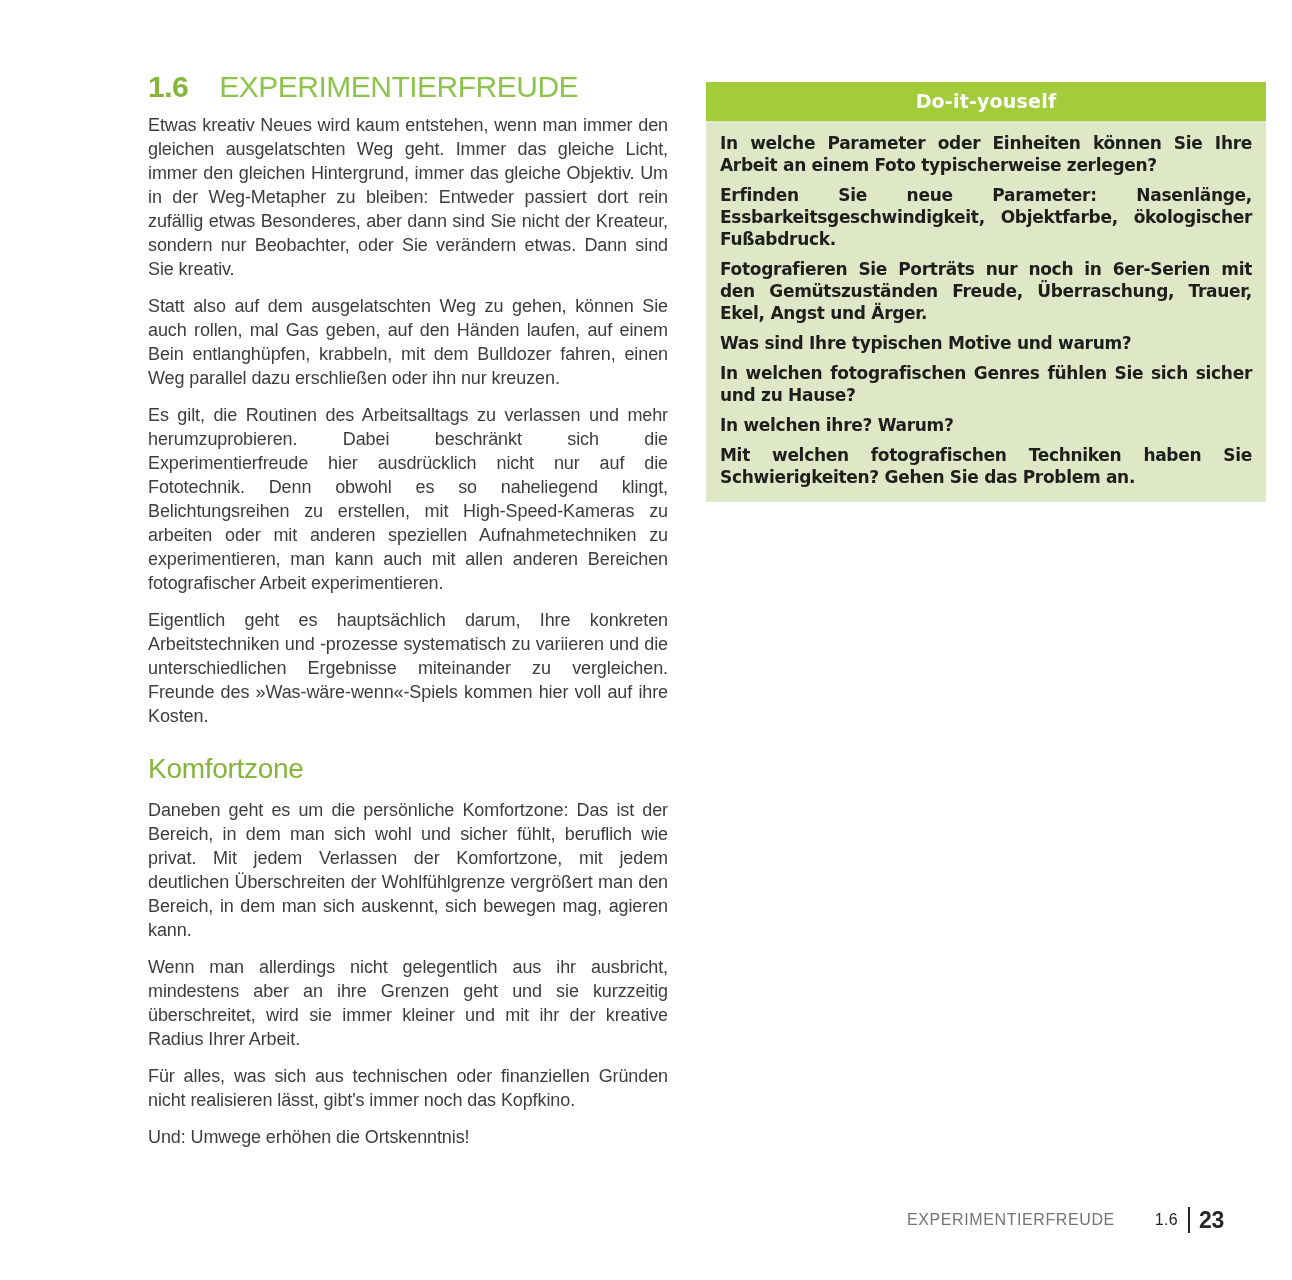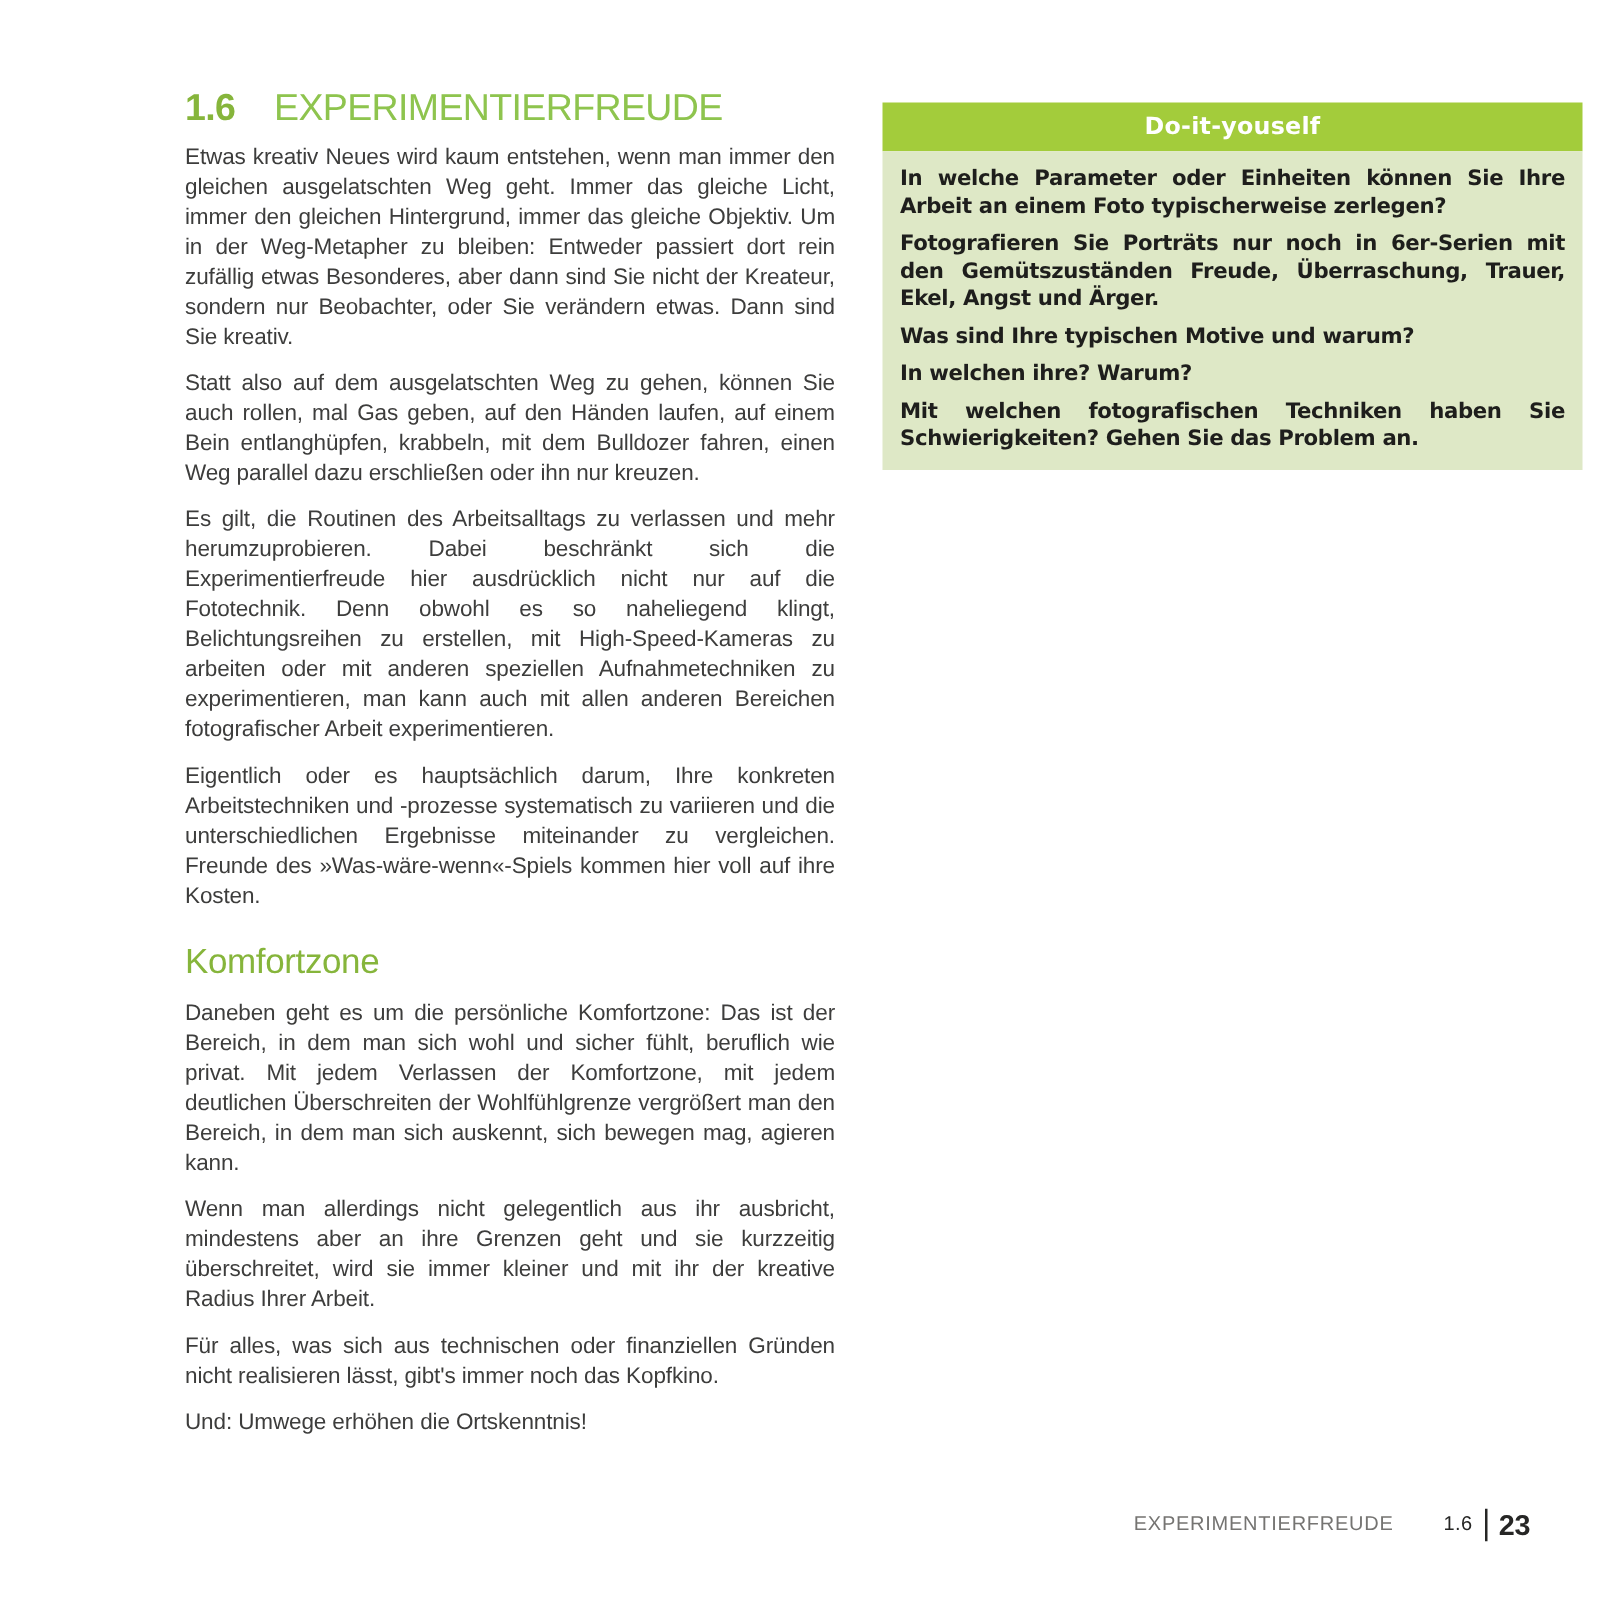--- a/index.html
+++ b/index.html
@@ -120,39 +120,41 @@
   <div class="left-col">
     <h1 class="section-heading">
       <span class="sec-num">1.6</span>
       <span class="sec-title">EXPERIMENTIERFREUDE</span>
     </h1>
 
     <div class="paras">
         <p class="body-p">Etwas kreativ Neues wird kaum entstehen, wenn man immer den gleichen ausgelatschten Weg geht. Immer das gleiche Licht, immer den gleichen Hintergrund, immer das gleiche Objektiv. Um in der Weg-Metapher zu bleiben: Entweder passiert dort rein zufällig etwas Besonderes, aber dann sind Sie nicht der Kreateur, sondern nur Beobachter, oder Sie verändern etwas. Dann sind Sie kreativ.</p>
         <p class="body-p">Statt also auf dem ausgelatschten Weg zu gehen, können Sie auch rollen, mal Gas geben, auf den Händen laufen, auf einem Bein entlanghüpfen, krabbeln, mit dem Bulldozer fahren, einen Weg parallel dazu erschließen oder ihn nur kreuzen.</p>
         <p class="body-p">Es gilt, die Routinen des Arbeitsalltags zu verlassen und mehr herumzuprobieren. Dabei beschränkt sich die Experimentierfreude hier ausdrücklich nicht nur auf die Fototechnik. Denn obwohl es so naheliegend klingt, Belichtungsreihen zu erstellen, mit High-Speed-Kameras zu arbeiten oder mit anderen speziellen Aufnahmetechniken zu experimentieren, man kann auch mit allen anderen Bereichen fotografischer Arbeit experimentieren.</p>
-        <p class="body-p">Eigentlich oder es hauptsächlich darum, Ihre konkreten Arbeitstechniken und -prozesse systematisch zu variieren und die unterschiedlichen Ergebnisse miteinander zu vergleichen. Freunde des »Was-wäre-wenn«-Spiels kommen hier voll auf ihre Kosten.</p>
+        <p class="body-p">Eigentlich geht es hauptsächlich darum, Ihre konkreten Arbeitstechniken und -prozesse systematisch zu variieren und die unterschiedlichen Ergebnisse miteinander zu vergleichen. Freunde des »Was-wäre-wenn«-Spiels kommen hier voll auf ihre Kosten.</p>
       </div>
 
     <h2 class="subheading">Komfortzone</h2>
 
     <div class="paras">
         <p class="body-p">Daneben geht es um die persönliche Komfortzone: Das ist der Bereich, in dem man sich wohl und sicher fühlt, beruflich wie privat. Mit jedem Verlassen der Komfortzone, mit jedem deutlichen Überschreiten der Wohlfühlgrenze vergrößert man den Bereich, in dem man sich auskennt, sich bewegen mag, agieren kann.</p>
         <p class="body-p">Wenn man allerdings nicht gelegentlich aus ihr ausbricht, mindestens aber an ihre Grenzen geht und sie kurzzeitig überschreitet, wird sie immer kleiner und mit ihr der kreative Radius Ihrer Arbeit.</p>
         <p class="body-p">Für alles, was sich aus technischen oder finanziellen Gründen nicht realisieren lässt, gibt's immer noch das Kopfkino.</p>
         <p class="body-p">Und: Umwege erhöhen die Ortskenntnis!</p>
       </div>
   </div>
 
   <aside class="diy-box">
     <div class="diy-header">Do-it-youself</div>
     <div class="diy-body">
         <p class="diy-p">In welche Parameter oder Einheiten können Sie Ihre Arbeit an einem Foto typischerweise zerlegen?</p>
+        <p class="diy-p">Erfinden Sie neue Parameter: Nasenlänge, Essbarkeitsgeschwindigkeit, Objektfarbe, ökologischer Fußabdruck.</p>
         <p class="diy-p">Fotografieren Sie Porträts nur noch in 6er-Serien mit den Gemütszuständen Freude, Überraschung, Trauer, Ekel, Angst und Ärger.</p>
         <p class="diy-p">Was sind Ihre typischen Motive und warum?</p>
+        <p class="diy-p">In welchen fotografischen Genres fühlen Sie sich sicher und zu Hause?</p>
         <p class="diy-p">In welchen ihre? Warum?</p>
         <p class="diy-p">Mit welchen fotografischen Techniken haben Sie Schwierigkeiten? Gehen Sie das Problem an.</p>
       </div>
   </aside>
 
   <footer class="page-footer">
     <span class="f-chapter">EXPERIMENTIERFREUDE</span>
     <span class="f-sec">1.6</span>
     <span class="f-bar"></span>
     <span class="f-page">23</span>

